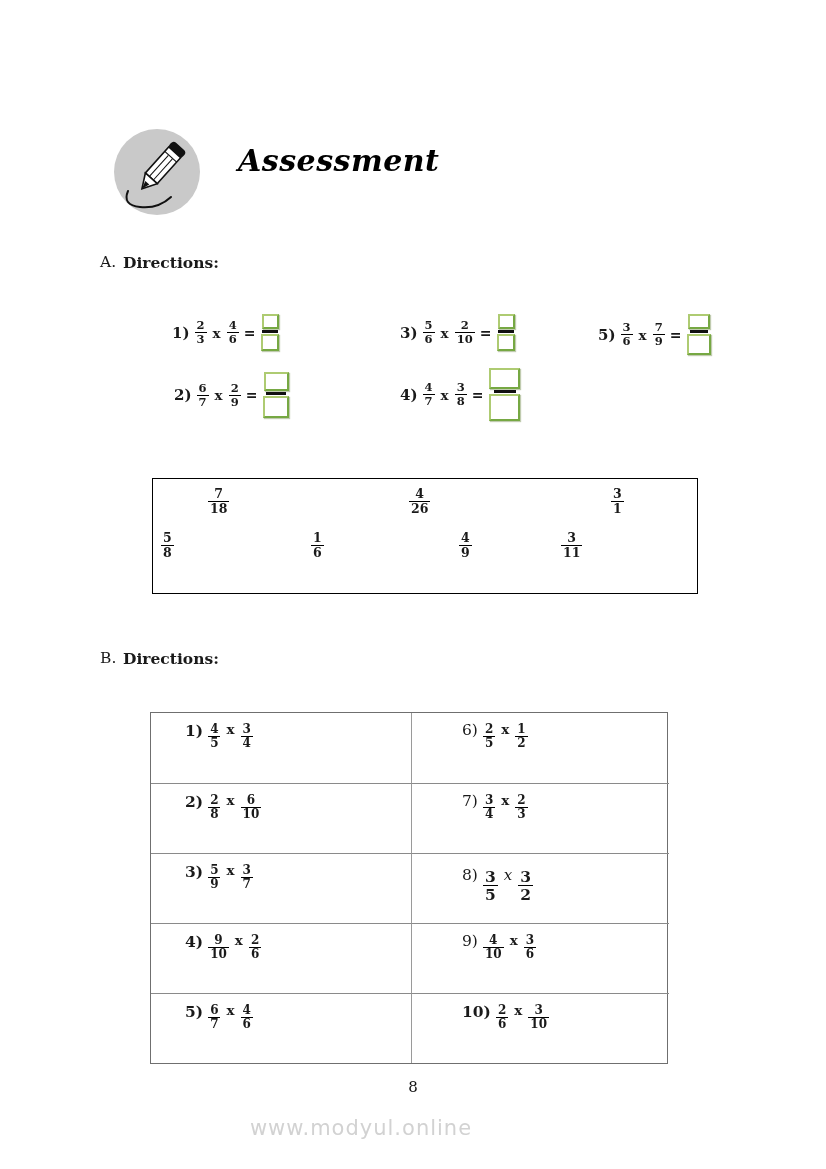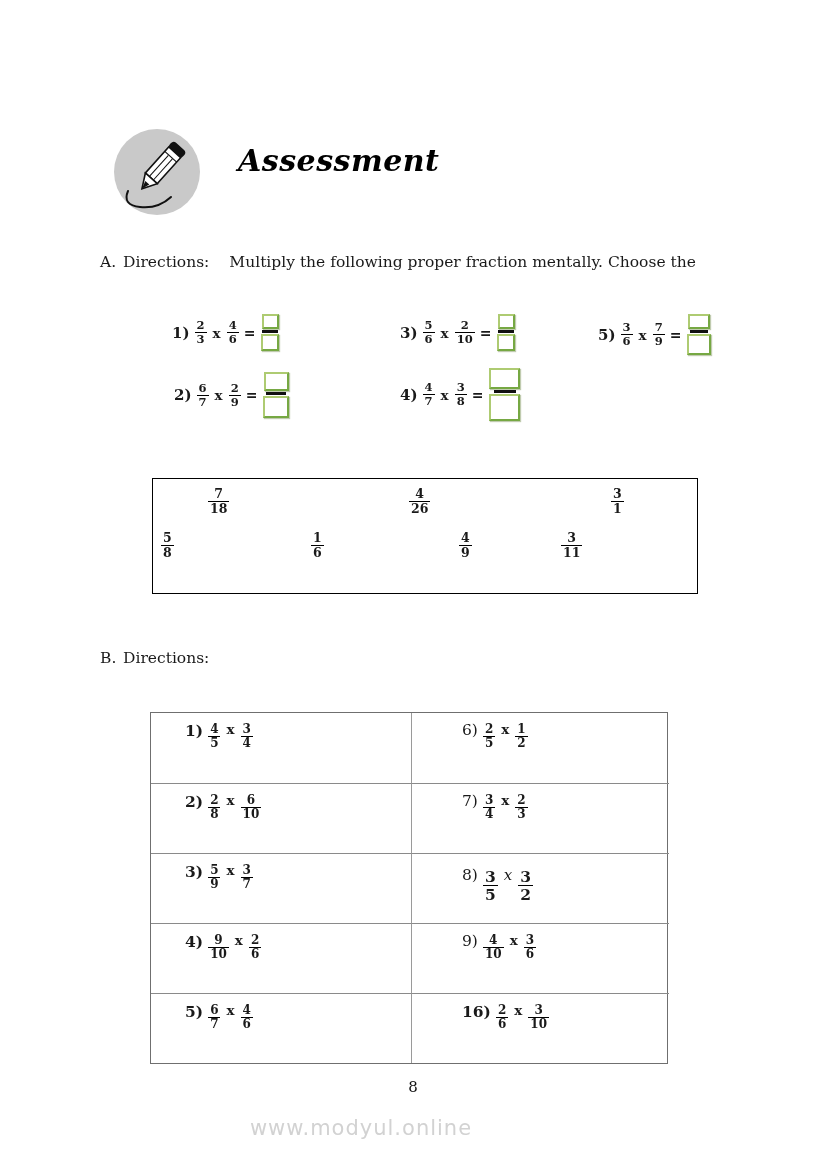--- a/index.html
+++ b/index.html
@@ -7,21 +7,21 @@
         font-family:"DejaVu Serif","Liberation Serif",serif;color:#1a1a1a;padding-left:33px;}
 
   
   .icon-wrap{position:absolute;left:112px;top:127px;width:90px;height:90px;}
   .title{position:absolute;left:238px;top:143px;font-size:30px;font-weight:bold;font-style:italic;
          letter-spacing:.5px;color:#000;}
 
   
   .dirs{position:absolute;left:100px;display:flex;font-size:15.5px;line-height:23px;}
   .dirs .slabel{width:23px;flex:0 0 auto;}
-  .dirs .dlabel{font-weight:normal;flex:0 0 auto;margin-right:6px;}
+  .dirs .dlabel{font-weight:bold;flex:0 0 auto;margin-right:18px;}
   .dirs .dtext{max-width:520px;}
   .dirs .l1-pad{display:inline-block;width:14px;}
 
   
   .frac{display:inline-flex;flex-direction:column;align-items:center;vertical-align:middle;
         font-weight:bold;font-size:11.5px;line-height:1.12;}
   .frac .n{padding:0 2px;}
   .frac .d{padding:0 2px;border-top:1.6px solid #000;}
 
   .pnum{font-weight:bold;font-size:15px;}
@@ -85,21 +85,21 @@
       </g>
       <path d="M16,64 Q10,78 28,80 Q46,82 59,70" fill="none" stroke="#111" stroke-width="2" stroke-linecap="round"></path>
     </svg>
   </div>
 
   <div class="title">Assessment</div>
 
   <div class="dirs" style="top:251px;">
     <span class="slabel">A.</span>
     <span class="dlabel">Directions:</span>
-    <span class="dtext"><span class="l1-pad"></span><span>Multiply the following proper fraction mentally. Choose the</span><br>
+    <span class="dtext"><span class="l1-pad"></span><br>
     </span>
   </div>
 
   <div class="aprob sz-s" style="left:172px;top:314px;">
     <span class="pnum">1)</span>
     <span class="frac">
         <span class="n">2</span>
         <span class="d">3</span>
       </span>
     <span class="op">x</span>
@@ -335,21 +335,21 @@
           <span class="n">6</span>
           <span class="d">7</span>
         </span>
       <span class="op">x</span>
       <span class="frac">
           <span class="n">4</span>
           <span class="d">6</span>
         </span>
     </div>
     <div class="cell colR rowN">
-      <span class="pnum">16)</span>
+      <span class="pnum">10)</span>
       <span class="frac">
           <span class="n">2</span>
           <span class="d">6</span>
         </span>
       <span class="op">x</span>
       <span class="frac">
           <span class="n">3</span>
           <span class="d">10</span>
         </span>
     </div>

